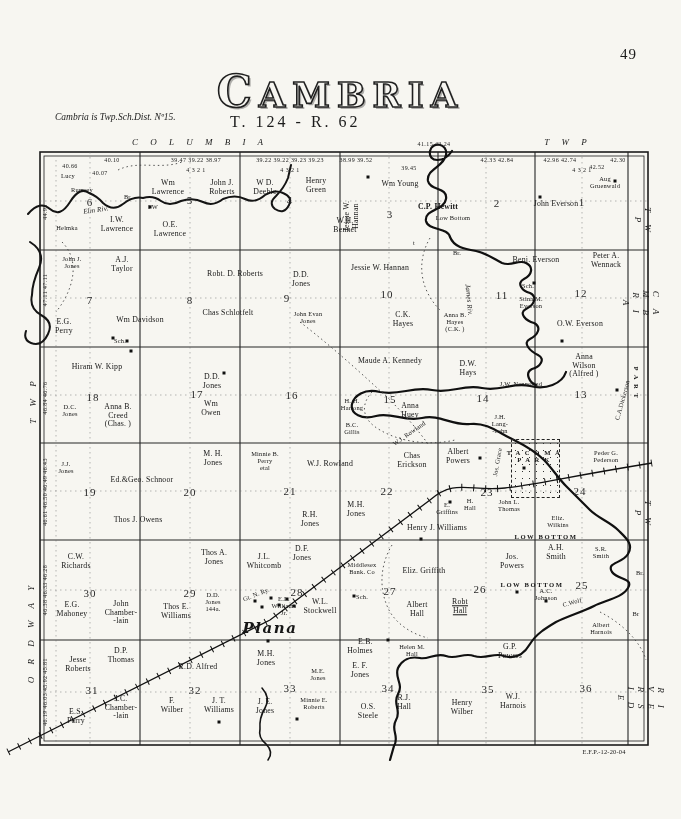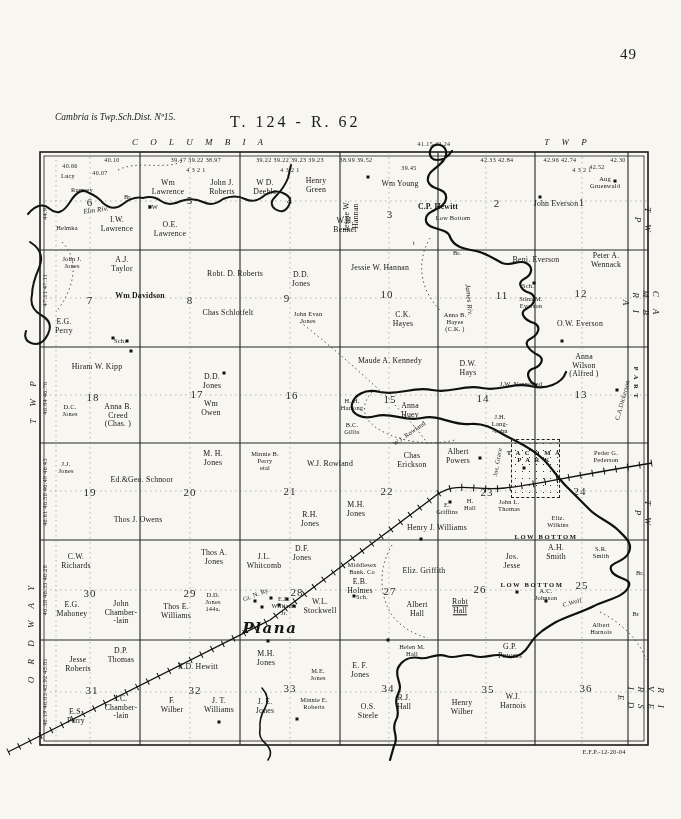--- a/index.html
+++ b/index.html
@@ -32,20 +32,21 @@
         border:1px dashed #222;
         background-image:radial-gradient(#333 0.7px, transparent 0.8px);
         background-size:7px 7px;}
 </style>
 </head>
 <body>
 
 <div class="sheet">
 
   <div class="pageno">49</div>
+  <div class="title">CAMBRIA</div>
   <div class="subtitle">T. 124 - R. 62</div>
   <div class="noteL">Cambria is Twp.Sch.Dist. Nº15.</div>
 
   <div class="map">
     <svg width="681" height="819" viewBox="0 0 681 819">
 
       <g stroke="#1c1c1c" fill="none">
         <rect x="40" y="152" width="608" height="593" stroke-width="1.6"></rect>
         <rect x="44" y="156" width="600" height="585" stroke-width="0.8"></rect>
       </g>
@@ -215,21 +216,21 @@
 Wennack</div>
       <div class="lbl t" style="left: 528px; top: 286px;">Sch.</div>
       <div class="lbl t" style="left: 531px; top: 302px;">Stina M.
 Everson</div>
       <div class="lbl " style="left: 403px; top: 320px;">C.K.
 Hayes</div>
       <div class="lbl t" style="left: 455px; top: 322px;">Anna B.
 Hayes
 (C.K. )</div>
       <div class="lbl " style="left: 580px; top: 324px;">O.W. Everson</div>
-      <div class="lbl " style="left: 140px; top: 296px; font-weight: bold;">Wm Davidson</div>
+      <div class="lbl " style="left: 140px; top: 320px;">Wm Davidson</div>
       <div class="lbl " style="left: 228px; top: 313px;">Chas Schlotfelt</div>
       <div class="lbl t" style="left: 308px; top: 317px;">John Evan
 Jones</div>
       <div class="lbl " style="left: 64px; top: 327px;">E.G.
 Perry</div>
       <div class="lbl t" style="left: 120px; top: 341px;">Sch.</div>
       <div class="lbl t" style="left: 414px; top: 243px;">t</div>
       <div class="lbl t" style="left: 457px; top: 253px;">Br.</div>
       <div class="lbl riv" style="left: 468px; top: 300px; --r: 85deg;">James  Riv.</div>
       <div class="lbl " style="left: 97px; top: 367px;">Hiram W. Kipp</div>
@@ -302,21 +303,21 @@
       <div class="lbl " style="left: 214px; top: 558px;">Thos A.
 Jones</div>
       <div class="lbl " style="left: 264px; top: 562px;">J.L.
 Whitcomb</div>
       <div class="lbl " style="left: 302px; top: 554px;">D.F.
 Jones</div>
       <div class="lbl t" style="left: 362px; top: 568px;">Middlesex
 Bank. Co</div>
       <div class="lbl " style="left: 424px; top: 571px;">Eliz. Griffith</div>
       <div class="lbl " style="left: 512px; top: 562px;">Jos.
-Jesse</div>
+Powers</div>
       <div class="lbl cap" style="left: 532px; top: 585px;">LOW BOTTOM</div>
       <div class="lbl t" style="left: 546px; top: 594px;">A.C.
 Johnson</div>
       <div class="lbl t" style="left: 572px; top: 602px; --r: -15deg;">C.Wolf</div>
       <div class="lbl " style="left: 72px; top: 610px;">E.G.
 Mahoney</div>
       <div class="lbl " style="left: 121px; top: 613px;">John
 Chamber-
 -lain</div>
       <div class="lbl " style="left: 176px; top: 612px;">Thos E.
@@ -325,35 +326,35 @@
 Jones
 144a.</div>
       <div class="lbl t" style="left: 256px; top: 594px; --r: -22deg;">Gt. N. Ry.</div>
       <div class="lbl t" style="left: 284px; top: 606px;">E.L.
 Williams
 Jr.</div>
       <div class="lbl scr" style="left: 270px; top: 628px;">Plana</div>
       <div class="lbl " style="left: 320px; top: 607px;">W.L.
 Stockwell</div>
       <div class="lbl t" style="left: 362px; top: 597px;">Sch.</div>
-      <div class="lbl " style="left: 360px; top: 587px;">E.B.
+      <div class="lbl " style="left: 360px; top: 647px; text-align: right;">E.B.
 Holmes</div>
       <div class="lbl " style="left: 417px; top: 610px;">Albert
 Hall</div>
       <div class="lbl " style="left: 460px; top: 607px; text-decoration: underline;">Robt
 Hall</div>
       <div class="lbl t" style="left: 601px; top: 628px;">Albert
 Harnois</div>
       <div class="lbl t" style="left: 640px; top: 573px;">Br.</div>
       <div class="lbl t" style="left: 636px; top: 614px;">Br</div>
       <div class="lbl " style="left: 78px; top: 665px;">Jesse
 Roberts</div>
       <div class="lbl " style="left: 121px; top: 656px;">D.P.
 Thomas</div>
-      <div class="lbl " style="left: 198px; top: 667px;">R.D.  Hewitt</div>
+      <div class="lbl " style="left: 198px; top: 667px;">R.D.  Alfred</div>
       <div class="lbl " style="left: 266px; top: 659px;">M.H.
 Jones</div>
       <div class="lbl t" style="left: 318px; top: 674px;">M.E.
 Jones</div>
       <div class="lbl t" style="left: 412px; top: 650px;">Helen M.
 Hall</div>
       <div class="lbl " style="left: 510px; top: 652px;">G.P.
 Powers</div>
       <div class="lbl " style="left: 76px; top: 717px;">E.S.
 Perry</div>

